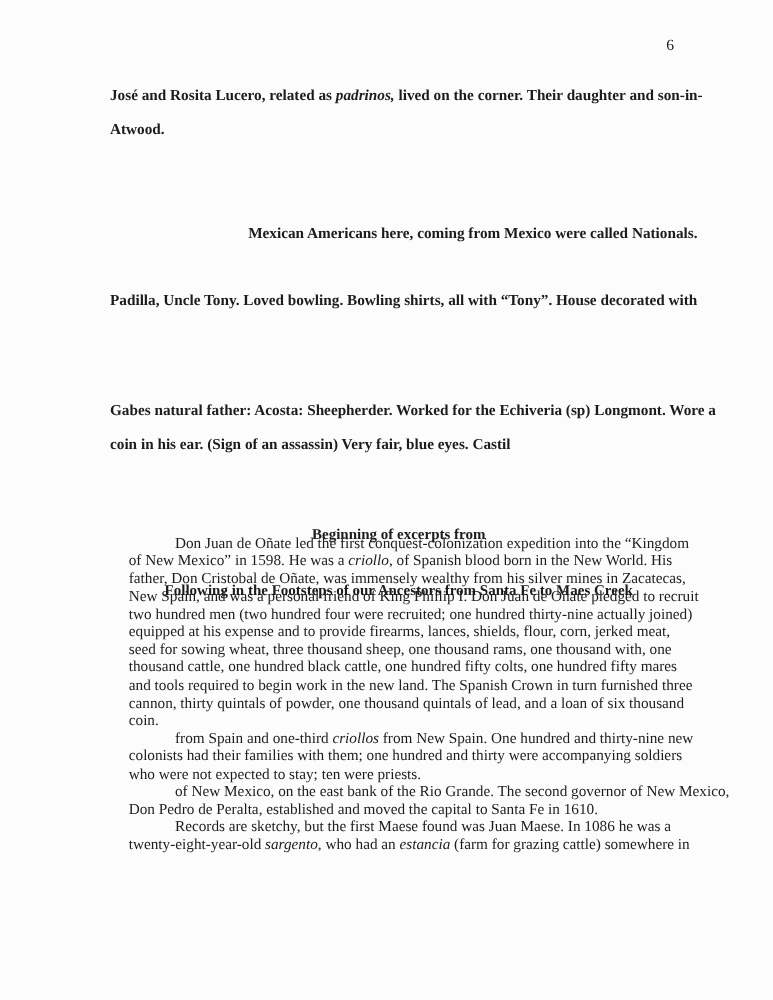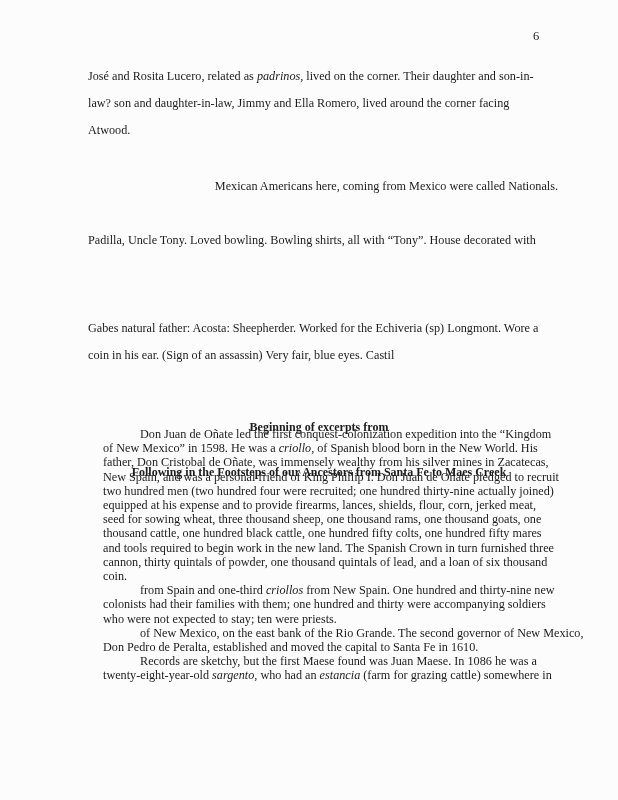--- a/index.html
+++ b/index.html
@@ -21,20 +21,21 @@
     left: 533px;
     top: 29px;
     font-size: 12.5px;
     line-height: 15px;
   }
   .memo-block {
     position: absolute;
     left: 88px;
     width: 470px;
     font-size: 12.2px;
+    font-weight: bold;
   }
   .memo-block .line {
     line-height: 27px;
     white-space: pre;
   }
   .block-1 { top: 63px; }
   .block-2 { top: 173px; text-align: right; }
   .block-3 { top: 227px; }
   .block-4 { top: 315px; }
   .section-heading {
@@ -70,21 +71,20 @@
   }
 </style>
 </head>
 <body>
 
 <div class="page">
   <div class="page-number">6</div>
 
   <div class="memo-block block-1">
       <div class="line"><span>José and Rosita Lucero, related as </span><i>padrinos,</i><span> lived on the corner. Their daughter and son-in-</span></div>
-      <div class="line"><span>law? son and daughter-in-law, Jimmy and Ella Romero, lived around the corner facing</span></div>
       <div class="line"><span>Atwood.</span></div>
     </div>
   <div class="memo-block block-2">
       <div class="line"><span>Mexican Americans here, coming from Mexico were called Nationals.</span></div>
     </div>
   <div class="memo-block block-3">
       <div class="line"><span>Padilla, Uncle Tony. Loved bowling. Bowling shirts, all with “Tony”. House decorated with</span></div>
     </div>
   <div class="memo-block block-4">
       <div class="line"><span>Gabes natural father: Acosta: Sheepherder. Worked for the Echiveria (sp) Longmont. Wore a</span></div>
@@ -97,21 +97,21 @@
   </div>
 
   <div class="excerpt">
     <div class="para">
         <div class="line"><span>Don Juan de Oñate led the first conquest-colonization expedition into the “Kingdom</span></div>
         <div class="line"><span>of New Mexico” in 1598. He was a </span><i>criollo</i><span>, of Spanish blood born in the New World. His</span></div>
         <div class="line"><span>father, Don Cristobal de Oñate, was immensely wealthy from his silver mines in Zacatecas,</span></div>
         <div class="line"><span>New Spain, and was a personal friend of King Phillip I. Don Juan de Oñate pledged to recruit</span></div>
         <div class="line"><span>two hundred men (two hundred four were recruited; one hundred thirty-nine actually joined)</span></div>
         <div class="line"><span>equipped at his expense and to provide firearms, lances, shields, flour, corn, jerked meat,</span></div>
-        <div class="line"><span>seed for sowing wheat, three thousand sheep, one thousand rams, one thousand goats, one</span></div>
+        <div class="line"><span>seed for sowing wheat, three thousand sheep, one thousand rams, one thousand with, one</span></div>
         <div class="line"><span>thousand cattle, one hundred black cattle, one hundred fifty colts, one hundred fifty mares</span></div>
         <div class="line"><span>and tools required to begin work in the new land. The Spanish Crown in turn furnished three</span></div>
         <div class="line"><span>cannon, thirty quintals of powder, one thousand quintals of lead, and a loan of six thousand</span></div>
         <div class="line"><span>coin.</span></div>
       </div>
     <div class="para">
         <div class="line"><span>from Spain and one-third </span><i>criollos</i><span> from New Spain. One hundred and thirty-nine new</span></div>
         <div class="line"><span>colonists had their families with them; one hundred and thirty were accompanying soldiers</span></div>
         <div class="line"><span>who were not expected to stay; ten were priests.</span></div>
       </div>

